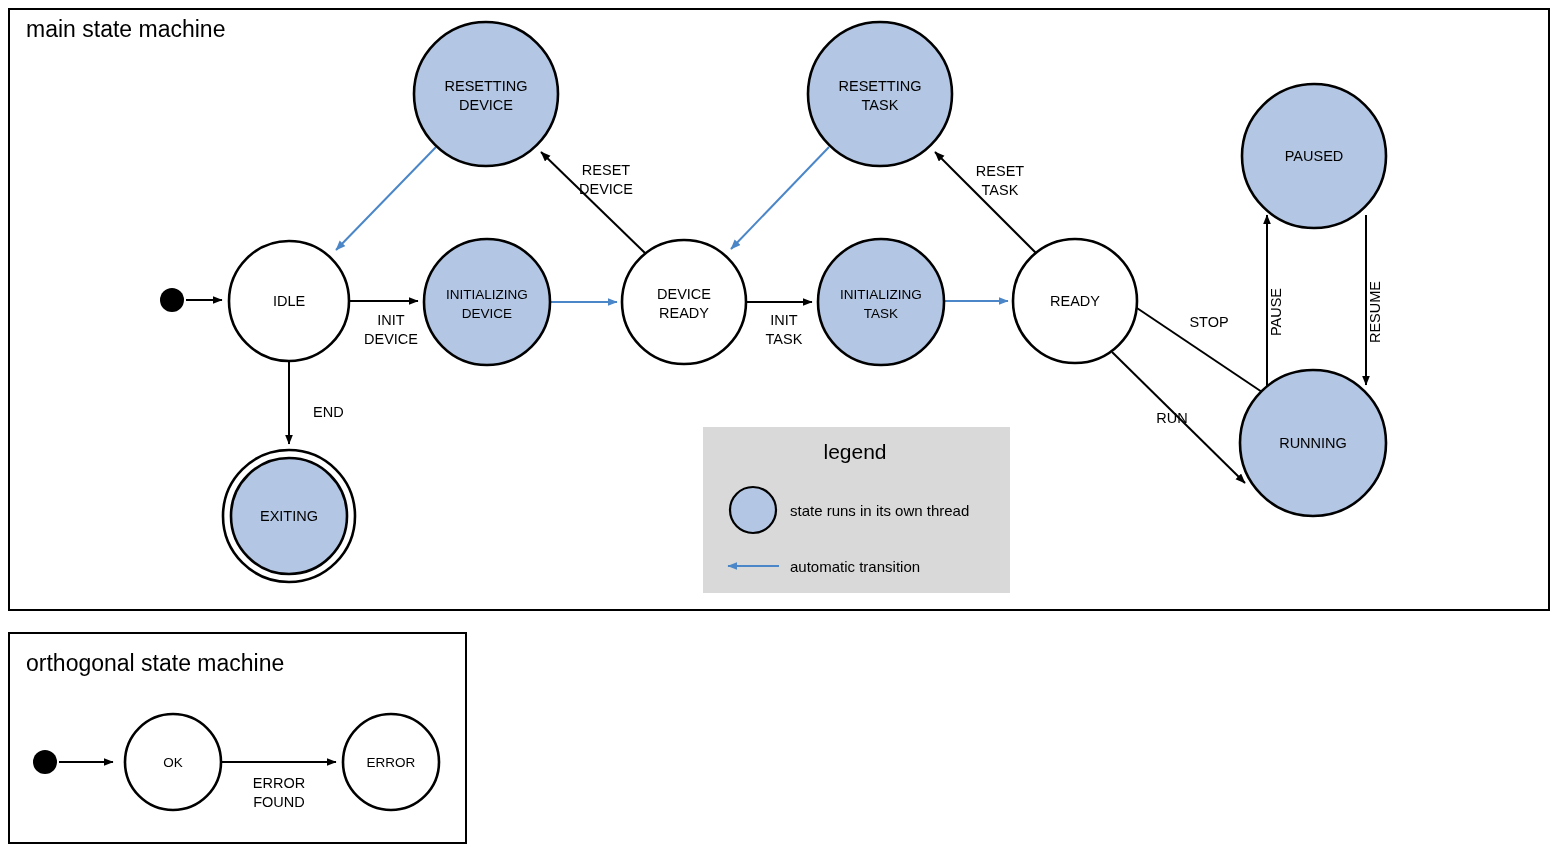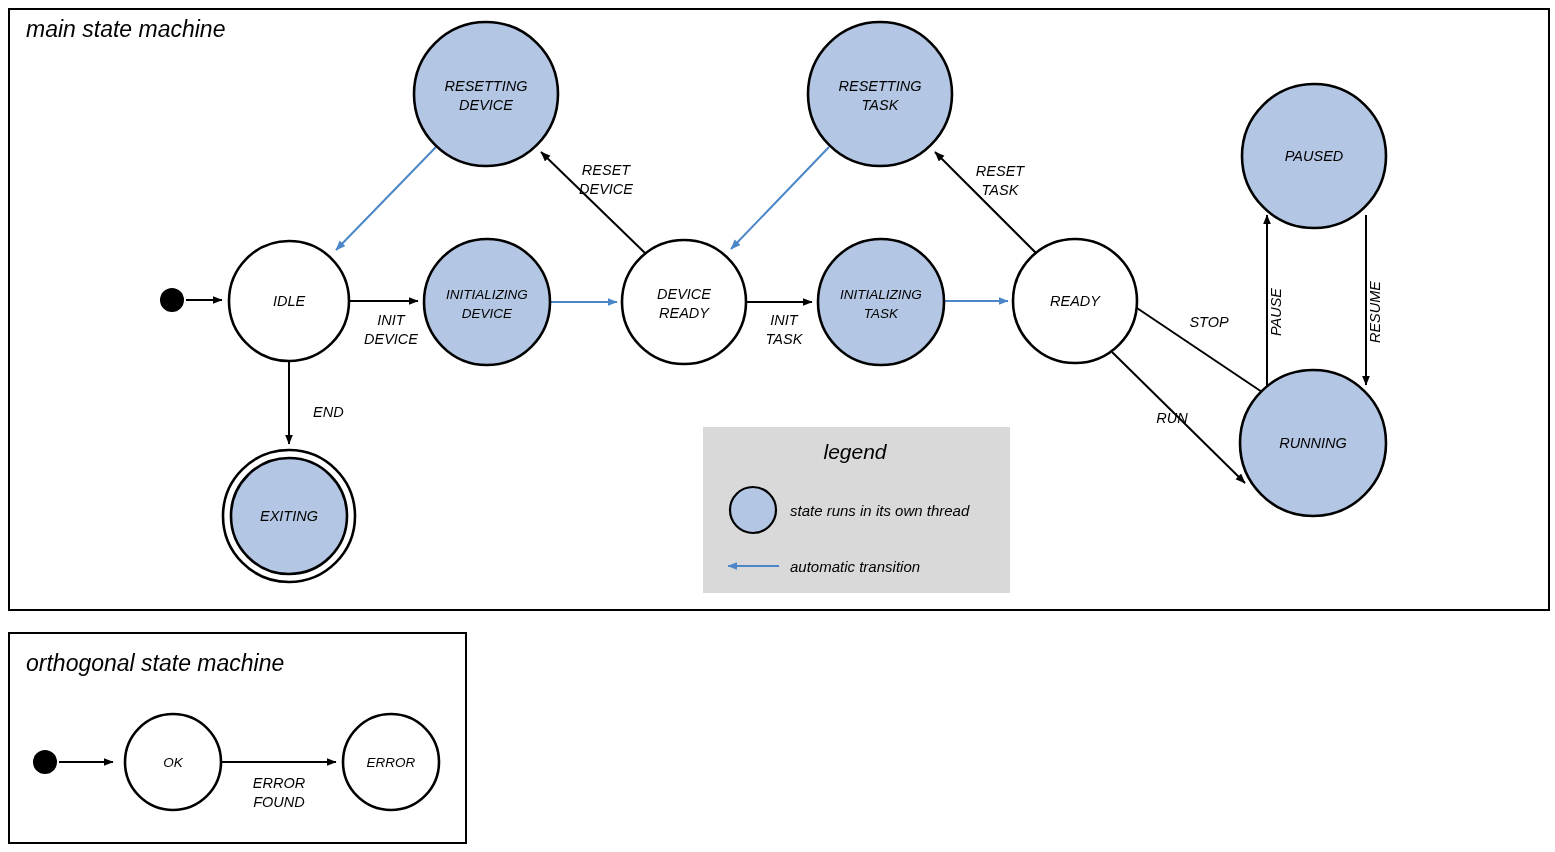--- a/index.html
+++ b/index.html
@@ -10,21 +10,20 @@
   body {
     width: 1555px;
     height: 852px;
     font-family: "Liberation Sans", sans-serif;
     overflow: hidden;
   }
   #canvas {
     position: relative;
     width: 1555px;
     height: 852px;
-    font-style: italic;
   }
   svg#diagram {
     position: absolute;
     top: 0;
     left: 0;
     width: 1555px;
     height: 852px;
   }
   .frame-rect {
     fill: none;

